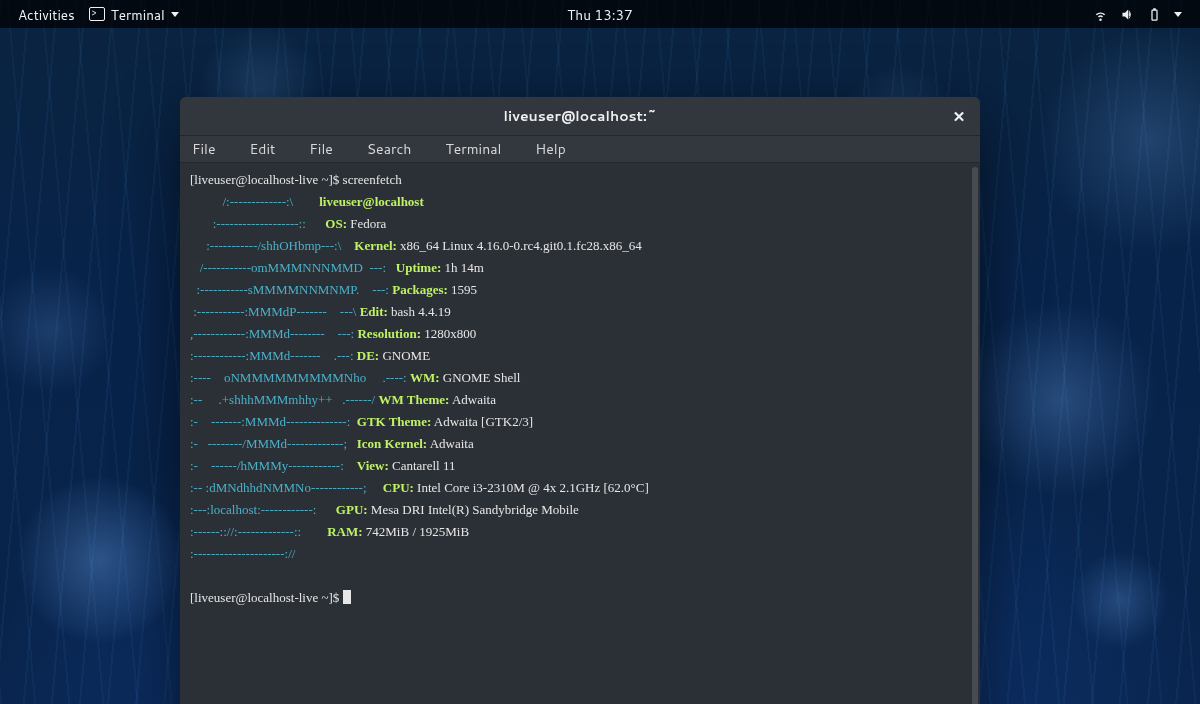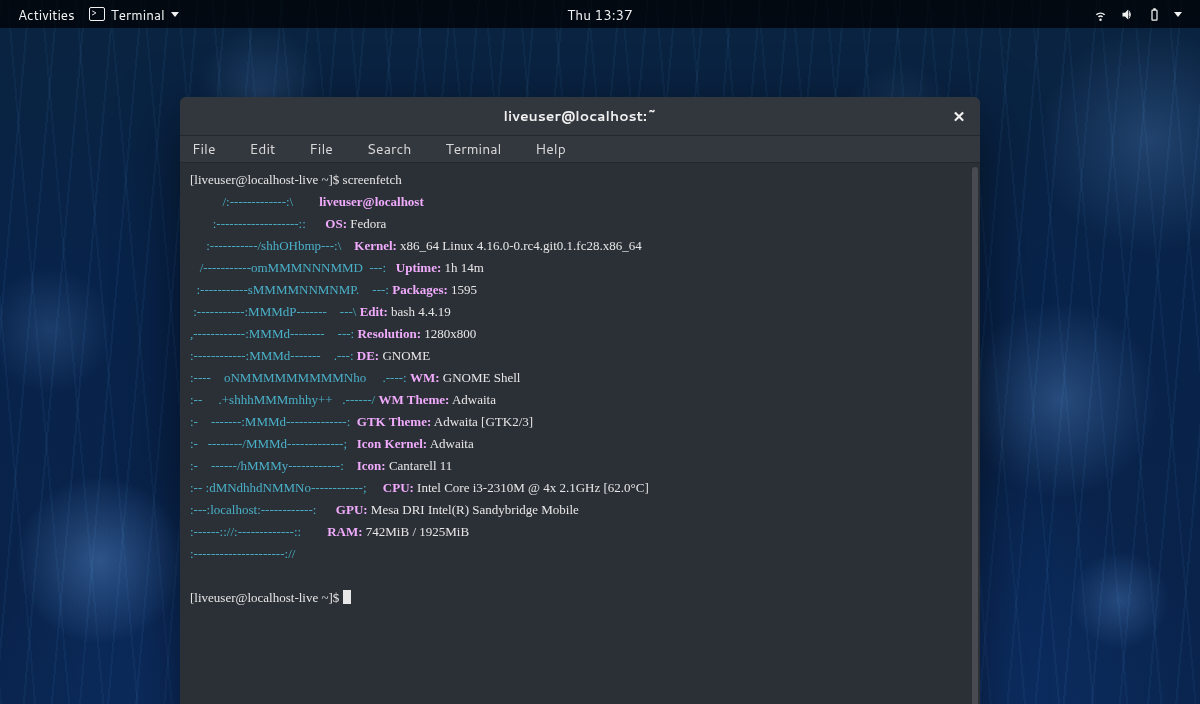--- a/index.html
+++ b/index.html
@@ -112,21 +112,21 @@
     border-radius:3px;
   }
 
   pre.term {
     margin:0; padding:6px 10px 6px 10px;
     font-family: Liberation Serif, serif;
     font-size:13px; line-height:22px;
     color:#e7e7e7;
     white-space:pre;
   }
-  .c-cyan  { color:#f0abfc; font-weight:600; }
+  .c-cyan  { color:#bef264; font-weight:600; }
   .c-cyan2 { color:#4ab0c8; }
   .cursor {
     display:inline-block; width:8px; height:14px; background:#e7e7e7; vertical-align:-2px;
   }
 </style>
 </head>
 <body>
 
 <div class="wallpaper"></div>
 
@@ -178,21 +178,21 @@
 <span class="c-cyan2">     :-----------/shhOHbmp---:\</span>    <span class="c-cyan">Kernel:</span> x86_64 Linux 4.16.0-0.rc4.git0.1.fc28.x86_64
 <span class="c-cyan2">   /-----------omMMMNNNMMD  ---:</span>   <span class="c-cyan">Uptime:</span> 1h 14m
 <span class="c-cyan2">  :-----------sMMMMNNMNMP.    ---:</span> <span class="c-cyan">Packages:</span> 1595
 <span class="c-cyan2"> :-----------:MMMdP-------    ---\</span> <span class="c-cyan">Edit:</span> bash 4.4.19
 <span class="c-cyan2">,------------:MMMd--------    ---:</span> <span class="c-cyan">Resolution:</span> 1280x800
 <span class="c-cyan2">:------------:MMMd-------    .---:</span> <span class="c-cyan">DE:</span> GNOME
 <span class="c-cyan2">:----    oNMMMMMMMMMNho     .----:</span> <span class="c-cyan">WM:</span> GNOME Shell
 <span class="c-cyan2">:--     .+shhhMMMmhhy++   .------/</span> <span class="c-cyan">WM Theme:</span> Adwaita
 <span class="c-cyan2">:-    -------:MMMd--------------:</span>  <span class="c-cyan">GTK Theme:</span> Adwaita [GTK2/3]
 <span class="c-cyan2">:-   --------/MMMd-------------;</span>   <span class="c-cyan">Icon Kernel:</span> Adwaita
-<span class="c-cyan2">:-    ------/hMMMy------------:</span>    <span class="c-cyan">Icon:</span> Cantarell 11
+<span class="c-cyan2">:-    ------/hMMMy------------:</span>    <span class="c-cyan">View:</span> Cantarell 11
 <span class="c-cyan2">:-- :dMNdhhdNMMNo------------;</span>     <span class="c-cyan">CPU:</span> Intel Core i3-2310M @ 4x 2.1GHz [62.0°C]
 <span class="c-cyan2">:---:localhost:------------:</span>      <span class="c-cyan">GPU:</span> Mesa DRI Intel(R) Sandybridge Mobile
 <span class="c-cyan2">:------:://:-------------::</span>        <span class="c-cyan">RAM:</span> 742MiB / 1925MiB
 <span class="c-cyan2">:---------------------://</span>          
 
 [liveuser@localhost-live ~]$ <span class="cursor"></span></pre>
     <div class="scrollbar"></div>
   </div>
 </div>
 

